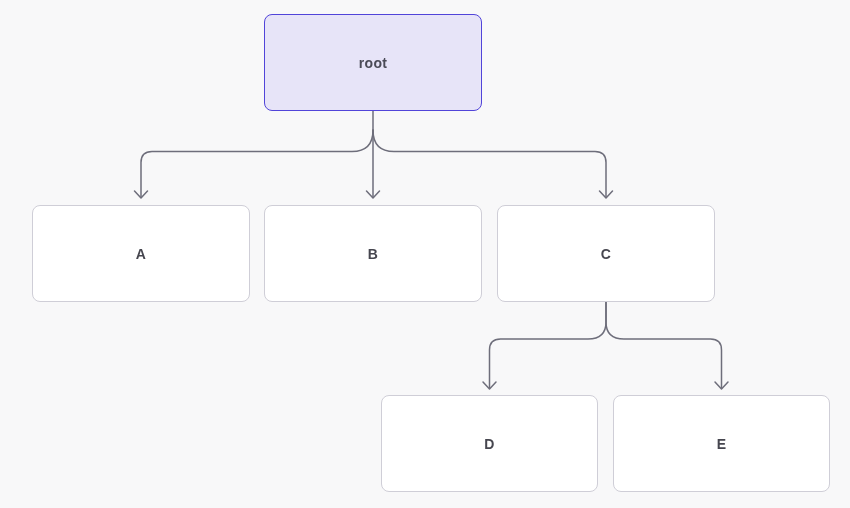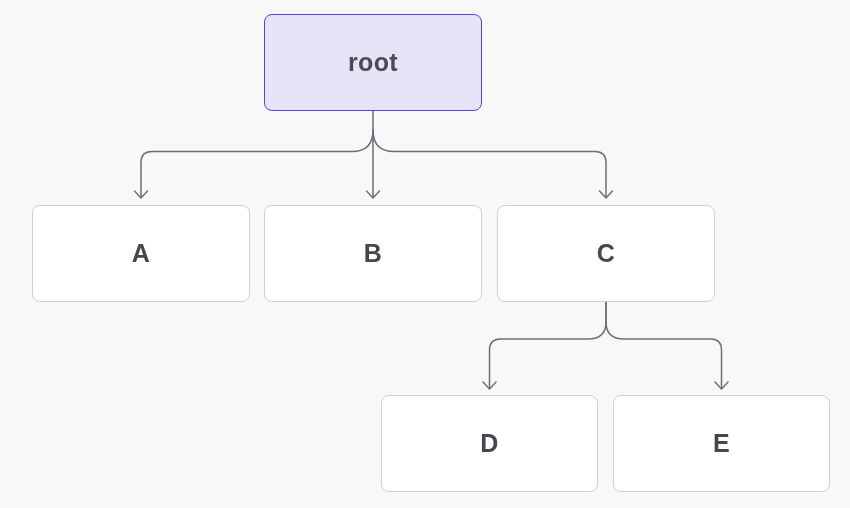--- a/index.html
+++ b/index.html
@@ -30,21 +30,21 @@
     justify-content: center;
     box-sizing: border-box;
     width: 218px;
     height: 97px;
     background: #ffffff;
     border: 1px solid #cfced7;
     border-radius: 8px;
     cursor: pointer;
   }
   .node .label {
-    font-size: 25px;
+    font-size: 14px;
     font-weight: 600;
     color: #46464f;
     letter-spacing: 0.3px;
   }
   .node.root {
     background: #e7e4f8;
     border: 1.5px solid #5144d9;
   }
   .node.root .label {
     color: #4b4b57;

